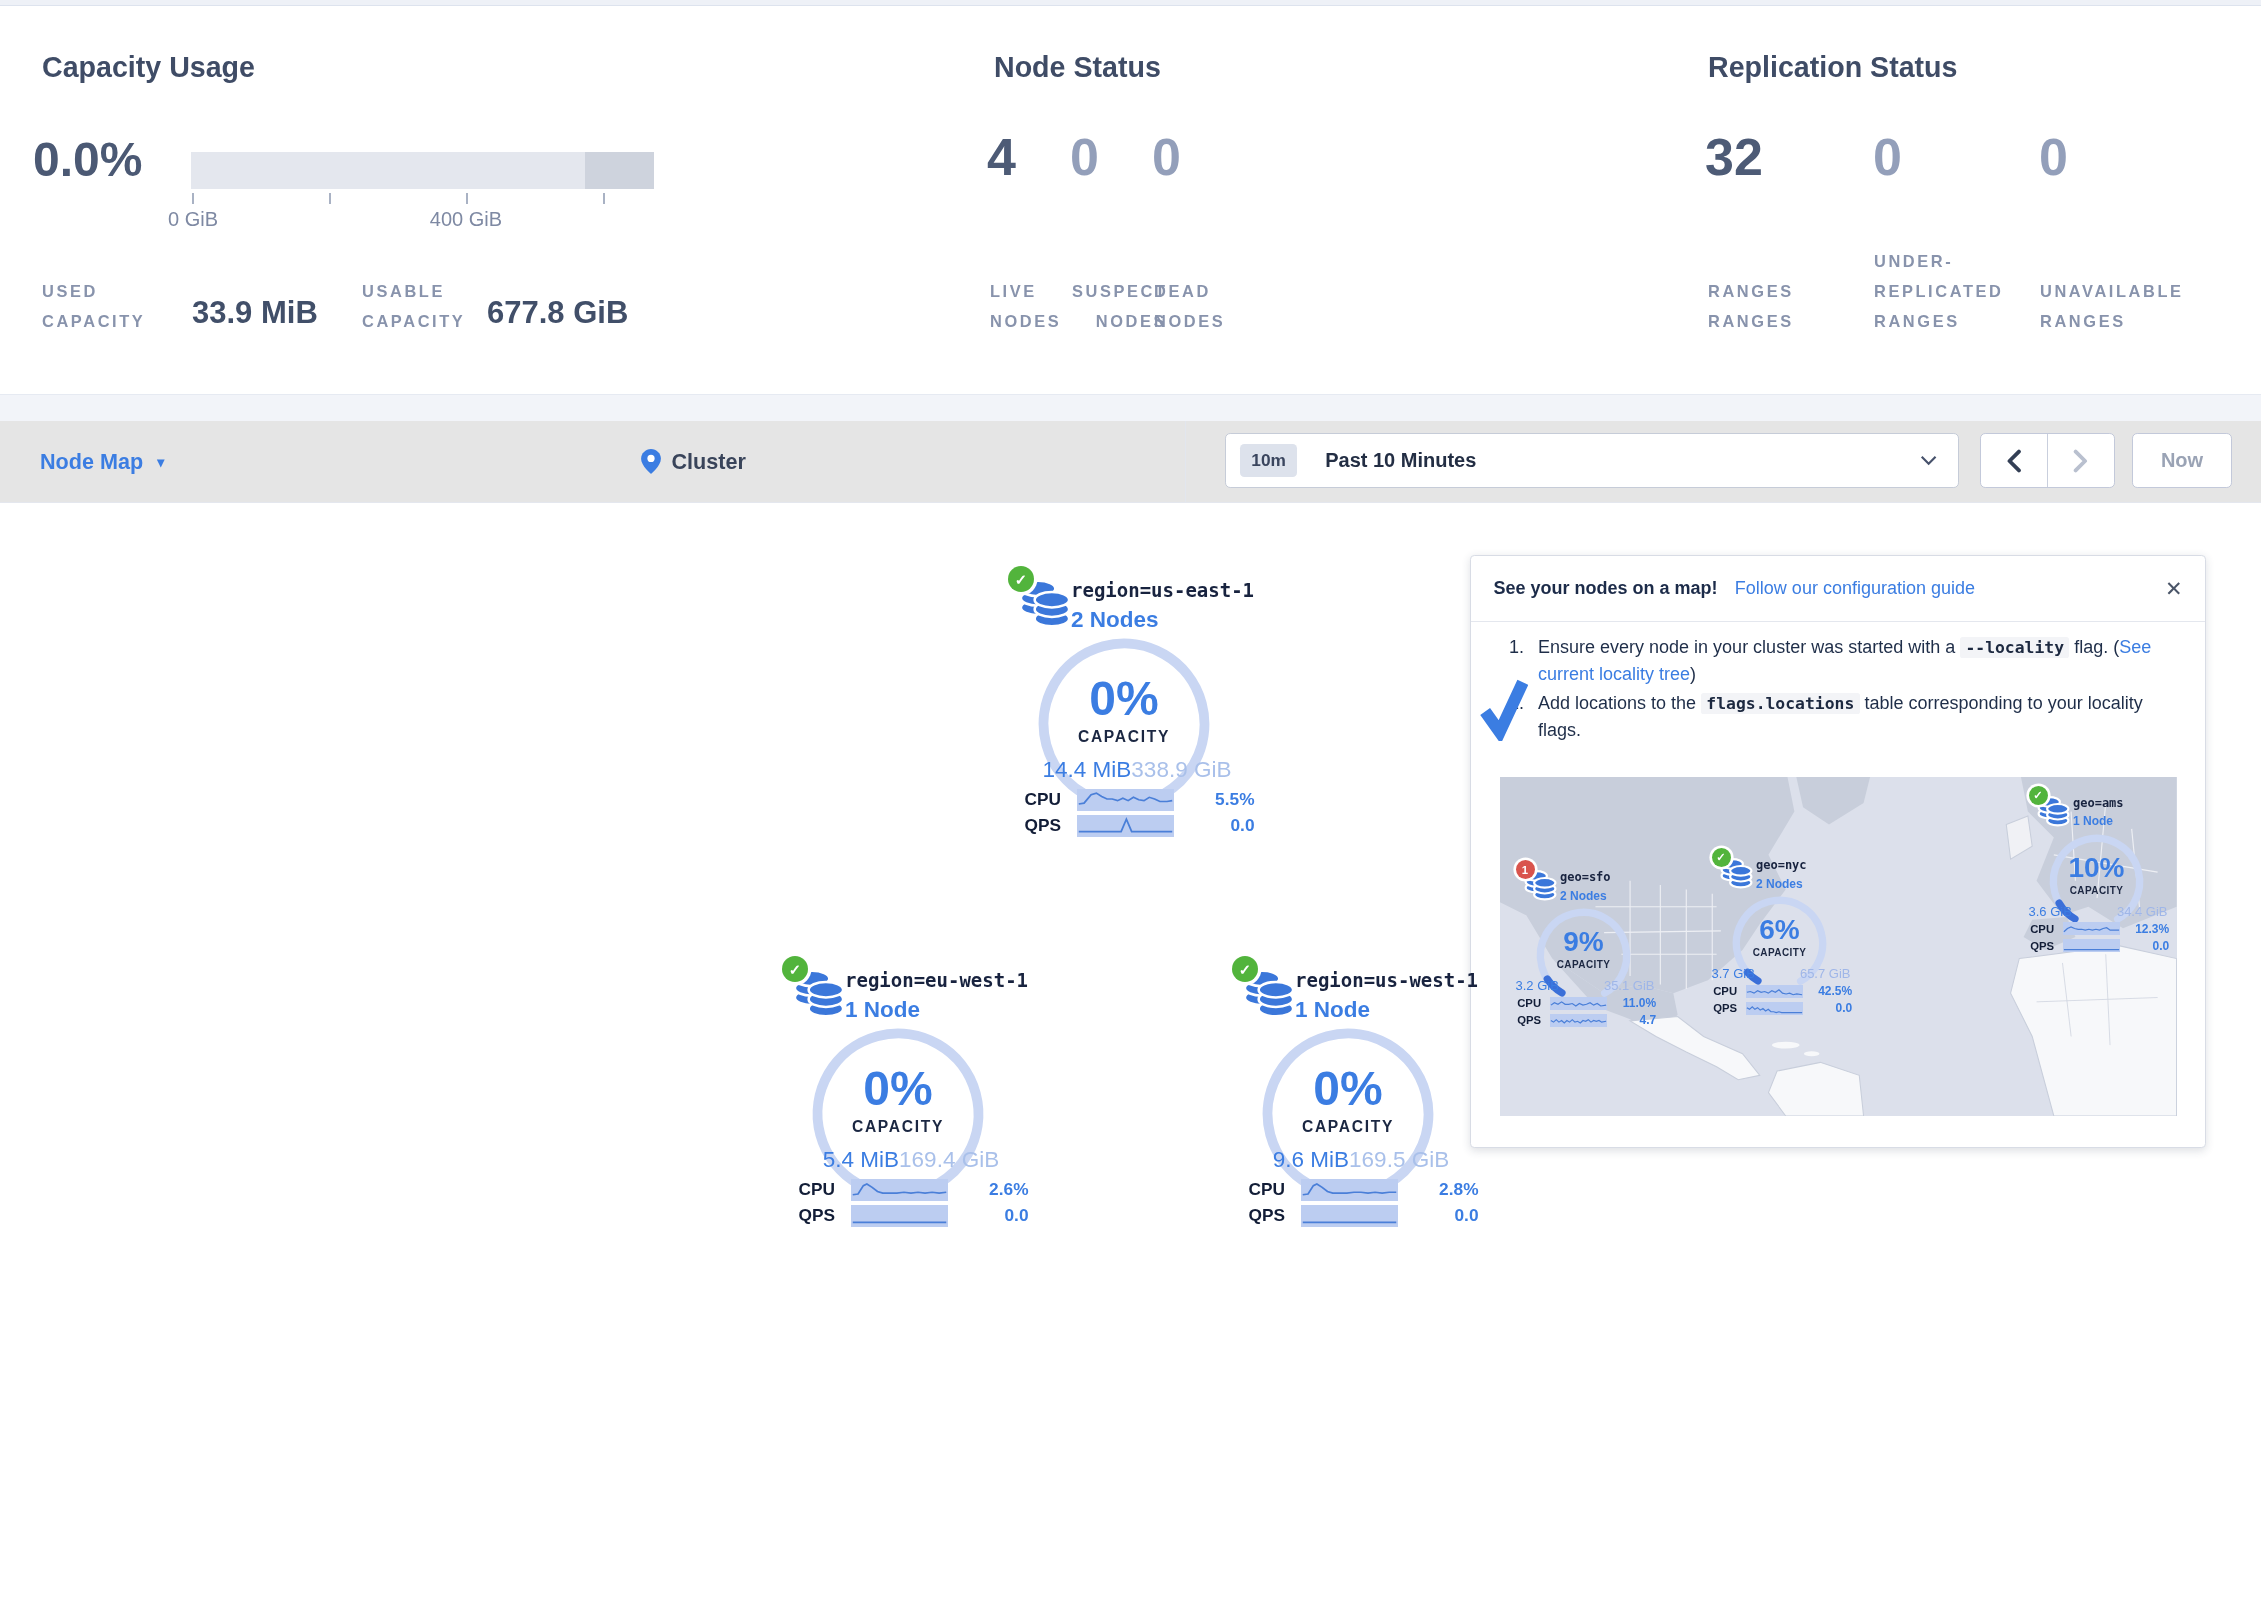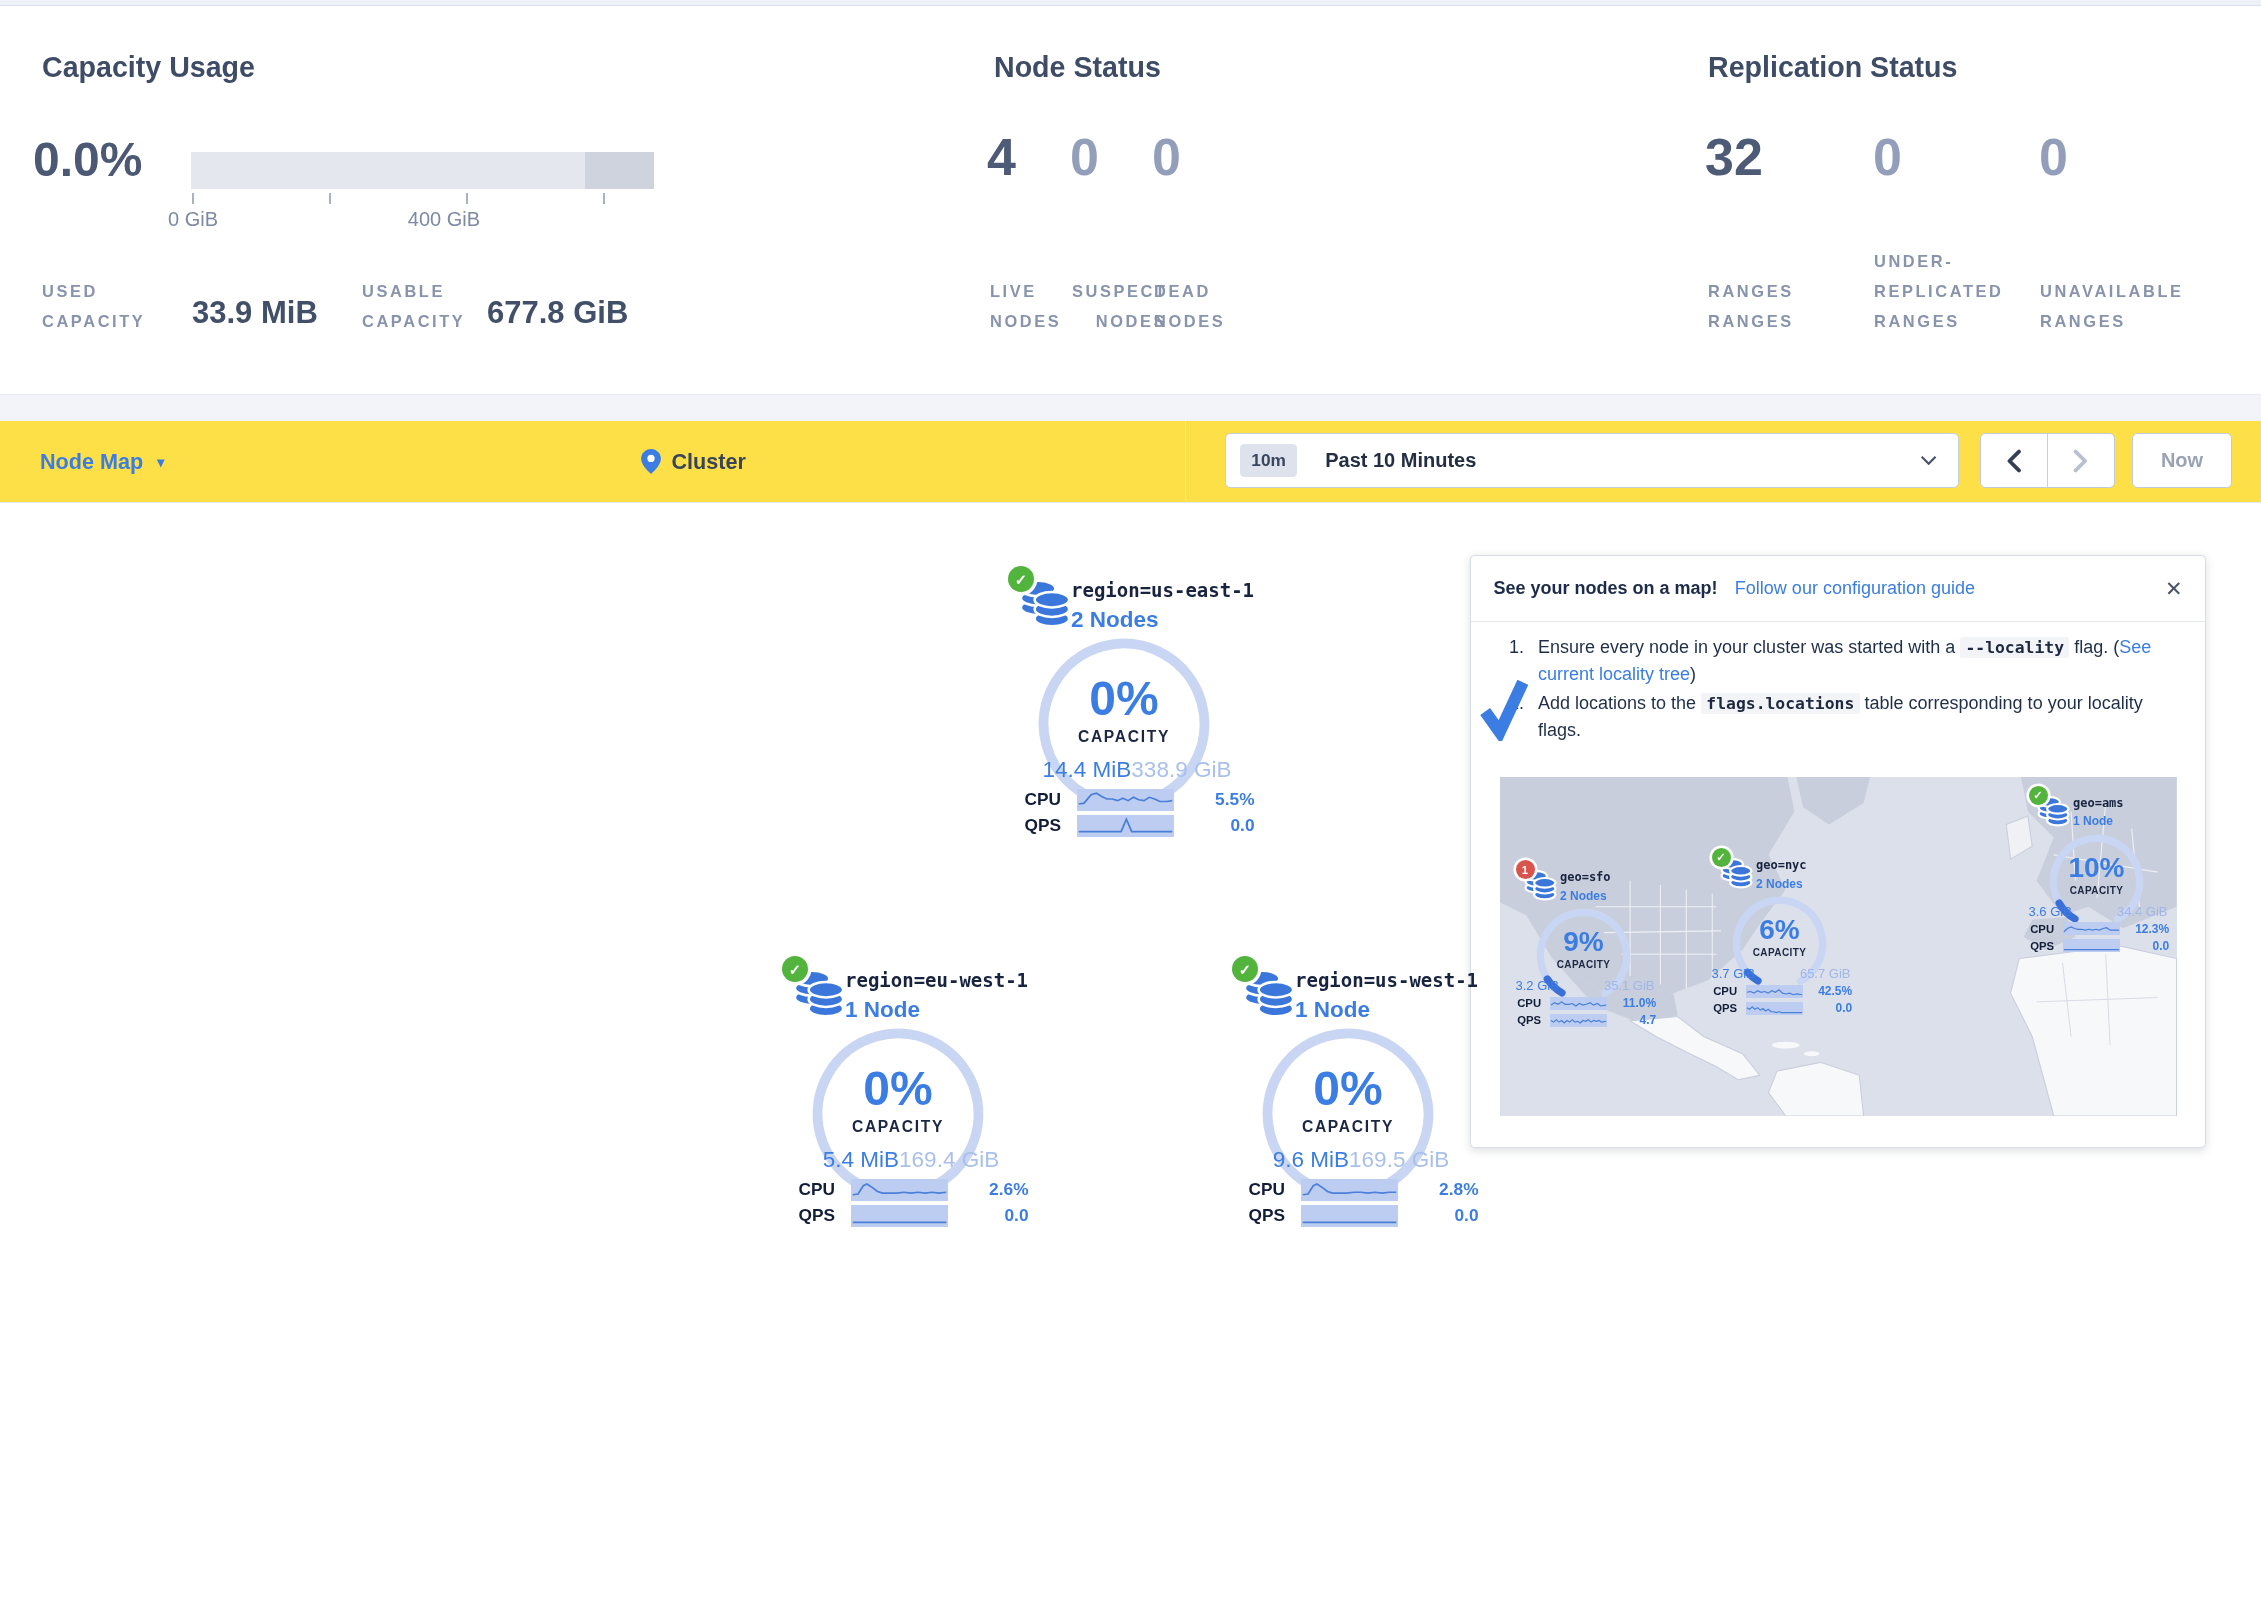--- a/index.html
+++ b/index.html
@@ -19,21 +19,21 @@
   .big-num.dim{color:#939fba;}
   .stat-label{font-size:16.4px;font-weight:600;letter-spacing:2.6px;line-height:30px;color:#8893ac;}
   .stat-value{font-size:31px;font-weight:700;color:#414f69;}
   .cap-pct{font-size:48px;font-weight:700;color:#4b5974;}
   .cap-bar{left:191px;top:146px;width:463px;height:37px;background:#e4e7ee;}
   .cap-bar .other{position:absolute;left:85%;top:0;width:15%;height:100%;background:#ced3dd;}
   .tick{top:187px;width:1.7px;height:11.3px;background:#a9b2c4;}
   .tick-label{top:202px;font-size:20px;color:#7e89a3;text-align:center;width:104px;}
 
   
-  .toolbar{left:0;top:421px;width:2261px;height:81px;background:#fde047;border-bottom:0.9px solid #e4e7ee;}
+  .toolbar{left:0;top:421px;width:2261px;height:81px;background:#e5e5e5;border-bottom:0.9px solid #e4e7ee;}
   .view-sel{left:40px;top:0;height:81px;display:flex;align-items:center;color:#3b7de2;font-size:21.6px;font-weight:600;cursor:pointer;}
   .view-sel .tri{font-size:14px;margin-left:14px;}
   .crumb{left:641px;top:0;height:81px;display:flex;align-items:center;}
   .crumb-label{font-size:21.6px;font-weight:600;color:#39445a;margin-left:10.4px;}
   .tb-divider{left:1185px;top:0;width:0.9px;height:81px;background:#e2e6ee;}
   .time-select{left:1225px;top:12px;width:734px;height:55px;border:1.7px solid #c6ccd8;border-radius:5.2px;
        display:flex;align-items:center;box-sizing:border-box;background:#fff;cursor:pointer;}
   .time-badge{margin-left:14px;background:#dde2ec;border-radius:4.3px;padding:6px 11.3px;font-size:17.3px;font-weight:700;color:#3a455e;}
   .time-label{margin-left:28px;font-size:20px;font-weight:600;color:#232e44;}
   .time-chevron{margin-left:auto;margin-right:21px;}
@@ -114,21 +114,21 @@
     <div class="abs sec-title" style="left:42px;top:45px;">Capacity Usage</div>
     <div class="abs cap-pct" style="left:33px;top:126px;">0.0%</div>
     <div class="abs cap-bar">
         <div class="other"></div>
       </div>
     <div class="abs tick" style="left:192px;"></div>
     <div class="abs tick" style="left:329px;"></div>
     <div class="abs tick" style="left:466px;"></div>
     <div class="abs tick" style="left:603px;"></div>
     <div class="abs tick-label" style="left:141px;">0 GiB</div>
-    <div class="abs tick-label" style="left:392px;">400 GiB</div>
+    <div class="abs tick-label" style="left:414px;">400 GiB</div>
     <div class="abs stat-label" style="left:42px;top:270px;width:130px;">USED CAPACITY</div>
     <div class="abs stat-value" style="left:192px;top:289px;">33.9 MiB</div>
     <div class="abs stat-label" style="left:362px;top:270px;width:139px;">USABLE CAPACITY</div>
     <div class="abs stat-value" style="left:487px;top:289px;">677.8 GiB</div>
 
     <div class="abs sec-title" style="left:994px;top:45px;">Node Status</div>
     <div class="abs big-num" style="left:987px;top:121px;">4</div>
     <div class="abs big-num dim" style="left:1070px;top:121px;">0</div>
     <div class="abs big-num dim" style="left:1152px;top:121px;">0</div>
     <div class="abs stat-label" style="left:990px;top:270px;width:87px;">LIVE NODES</div>

